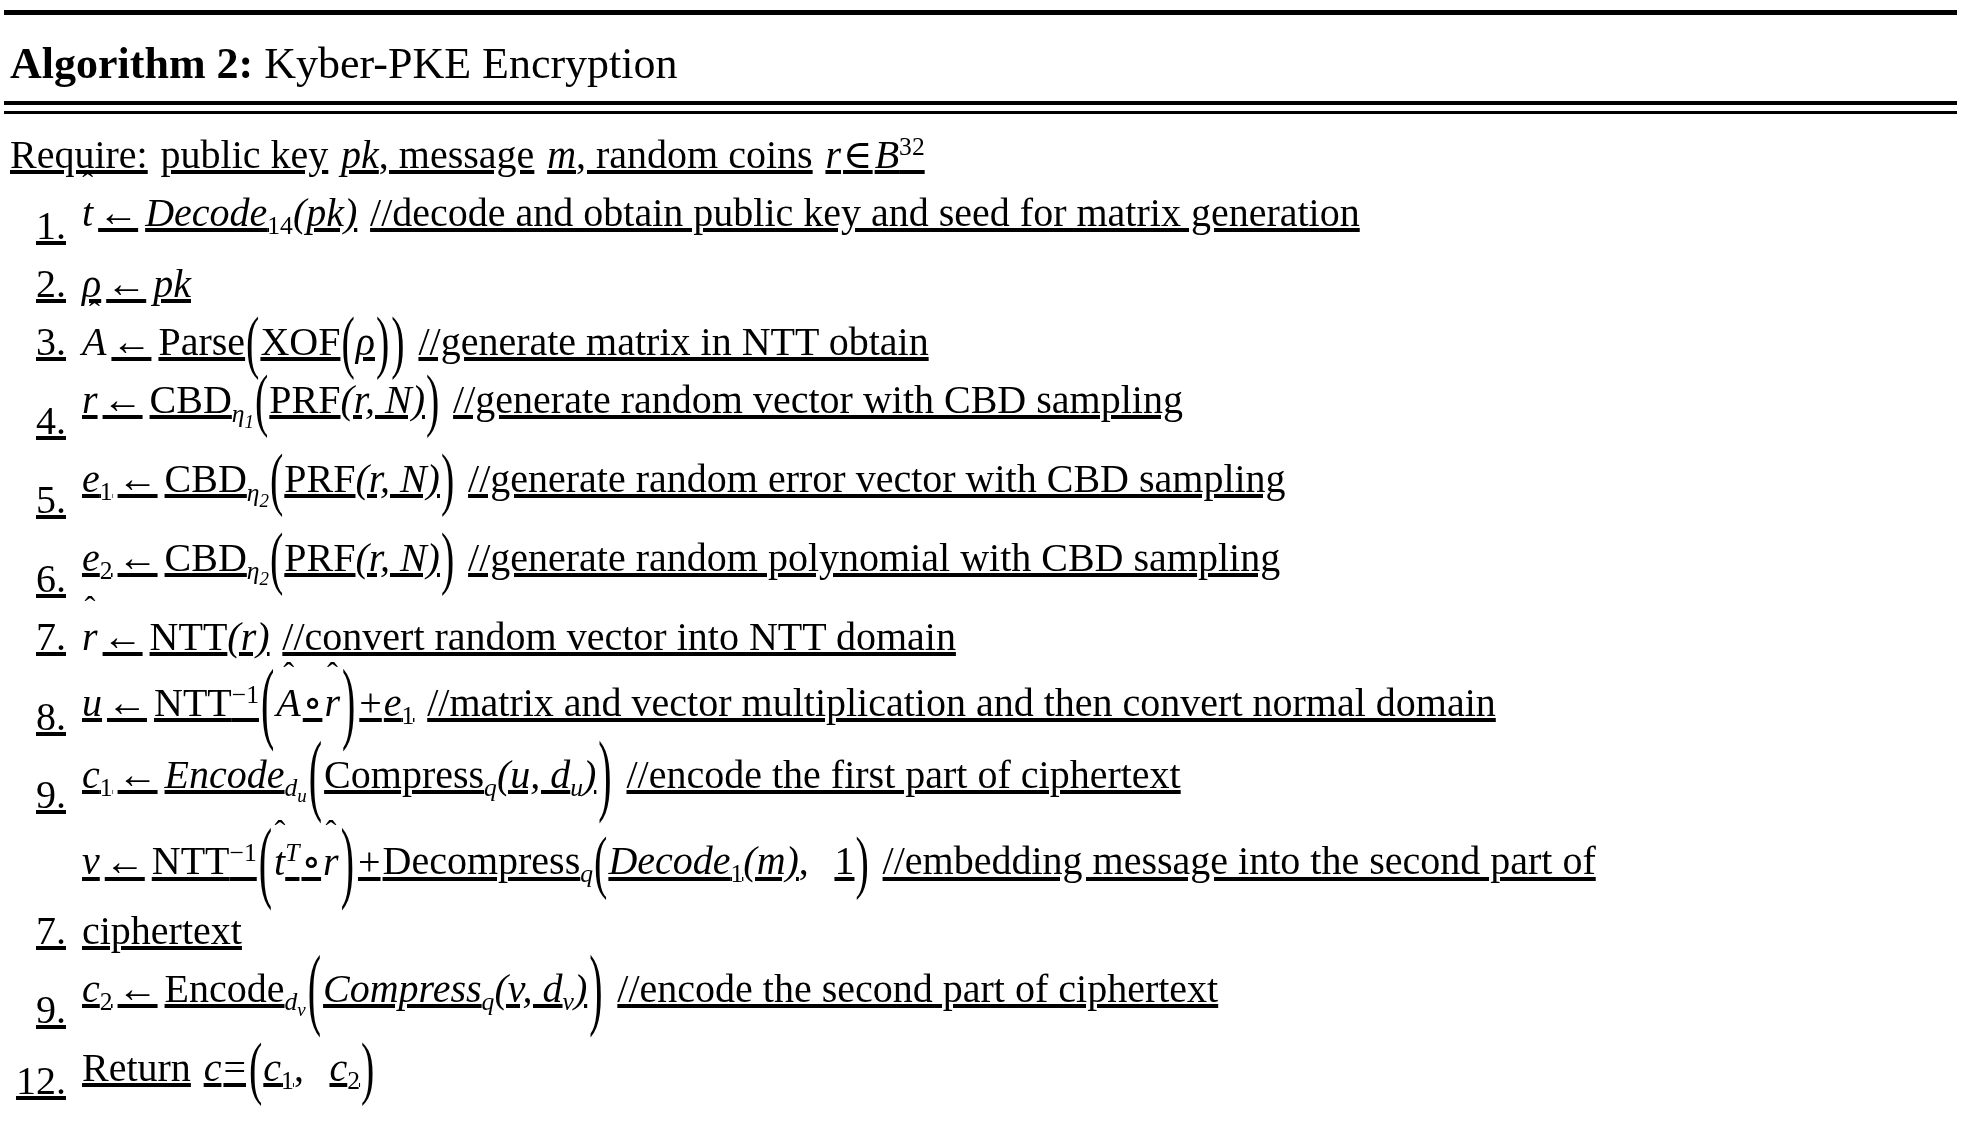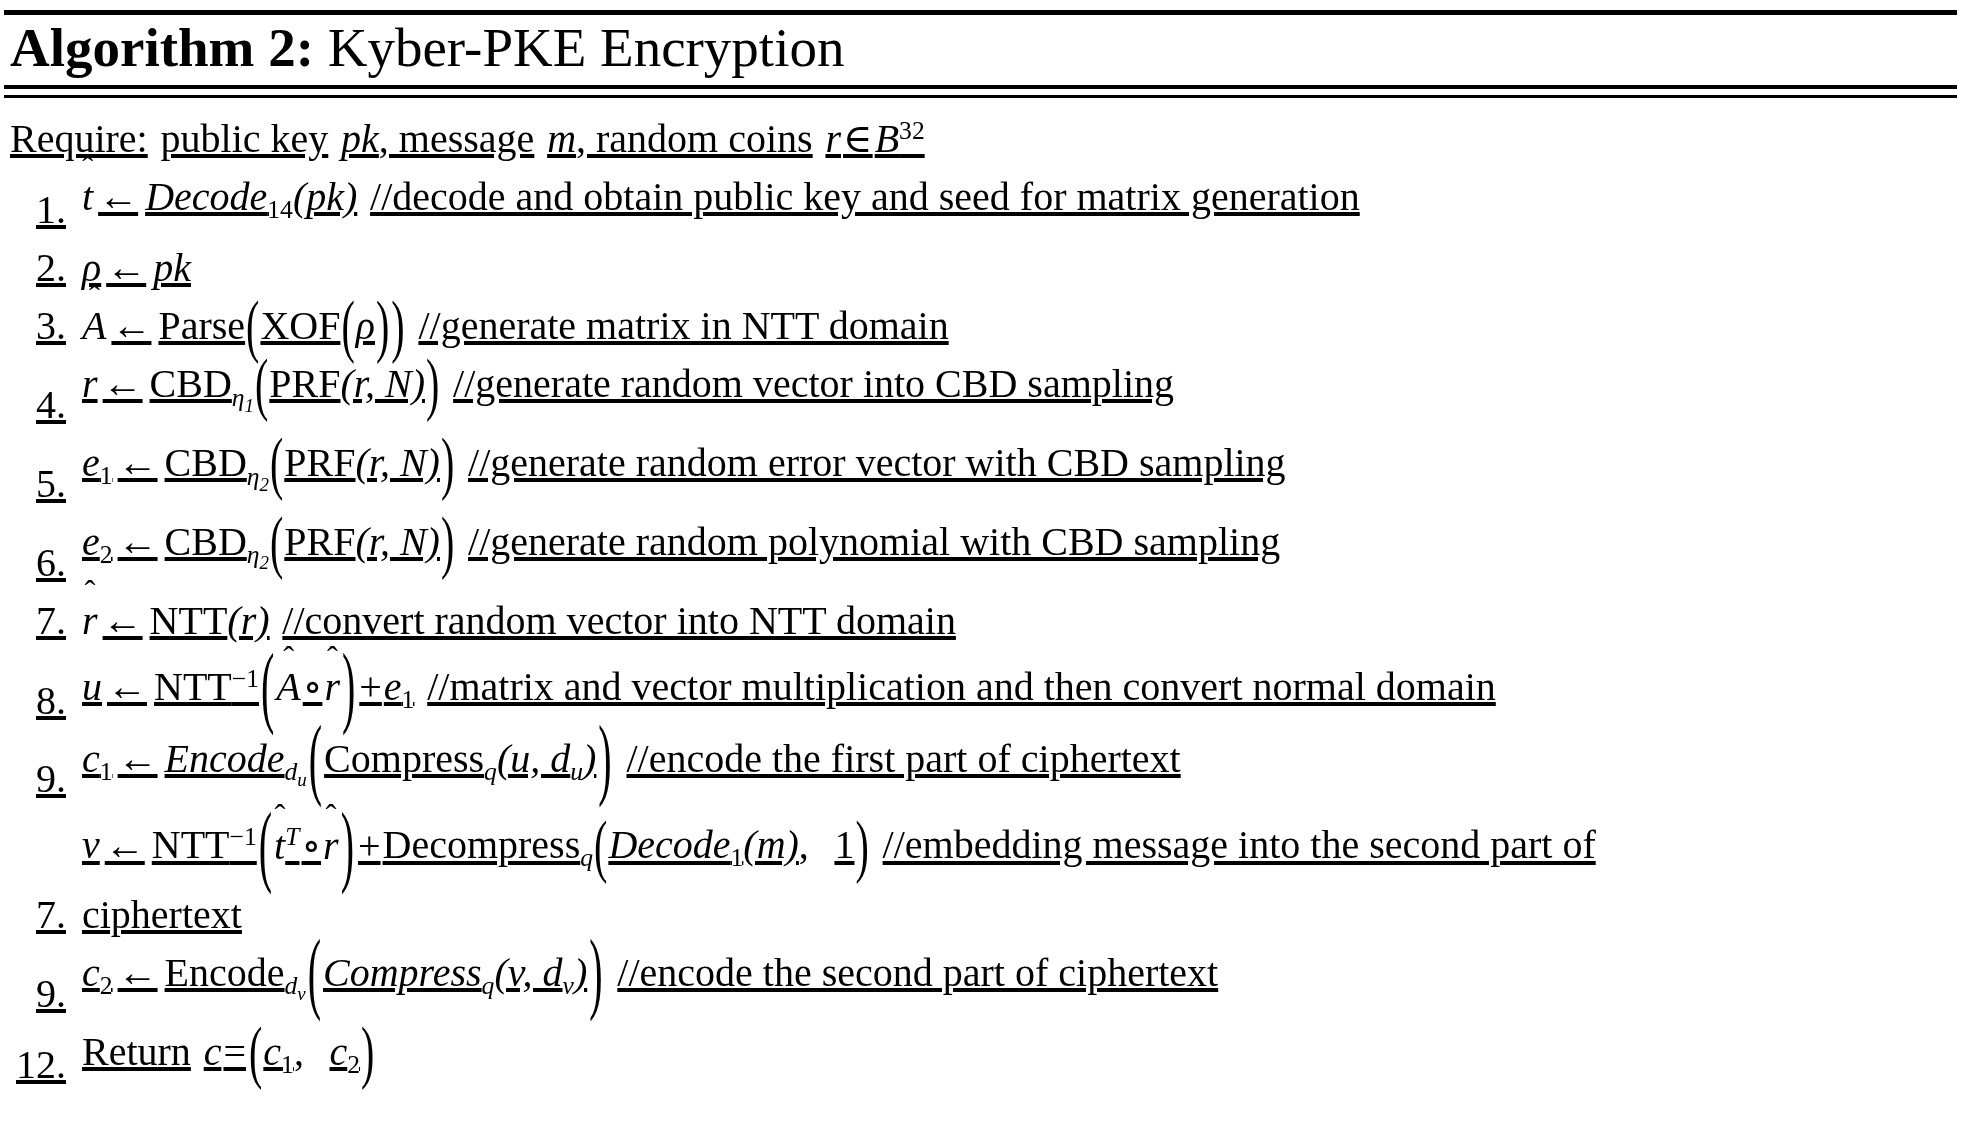--- a/index.html
+++ b/index.html
@@ -31,23 +31,23 @@
   }
   .rule-double {
     height: 6px;
     border-top: 4px solid #000;
     border-bottom: 3px solid #000;
     margin: 6px 0 0 0;
   }
 
   
   .algo-title {
-    font-size: 55px;
+    font-size: 44px;
     line-height: 58px;
-    padding: 4px 0 2px 6px;
+    padding: 20px 0 2px 6px;
     white-space: nowrap;
   }
   .algo-title .kw { font-weight: bold; }
 
   
   .lines {
     padding: 4px 0 0 0;
   }
   .line {
     display: flex;
@@ -164,26 +164,26 @@
       <span class="content"><span class="hat"><span class="hat-mark">ˆ</span><i>t</i></span><span class="arrow">←</span><i>Decode</i><span class="sub-up">14</span><span class="it">(pk)</span><span class="sp"></span><span class="cmt">//decode and obtain public key and seed for matrix generation</span></span>
     </div>
 
     <div class="line">
       <span class="num">2.</span>
       <span class="content"><i>ρ</i><span class="arrow">←</span><i>pk</i></span>
     </div>
 
     <div class="line">
       <span class="num">3.</span>
-      <span class="content"><span class="hat"><span class="hat-mark">ˆ</span><i>A</i></span><span class="arrow">←</span><span class="up">Parse</span><span class="bigparen">(</span><span class="up">XOF</span><span class="bigparen">(</span><i>ρ</i><span class="bigparen">)</span><span class="bigparen">)</span><span class="sp"></span><span class="cmt">//generate matrix in NTT domain</span></span>
+      <span class="content"><span class="hat"><span class="hat-mark">ˆ</span><i>A</i></span><span class="arrow">←</span><span class="up">Parse</span><span class="bigparen">(</span><span class="up">XOF</span><span class="bigparen">(</span><i>ρ</i><span class="bigparen">)</span><span class="bigparen">)</span><span class="sp"></span><span class="cmt">//generate matrix in NTT obtain</span></span>
     </div>
 
     <div class="line">
       <span class="num">4.</span>
-      <span class="content"><i>r</i><span class="arrow">←</span><span class="up">CBD</span><span class="sub"><span>η</span><span class="sub">1</span></span><span class="bigparen">(</span><span class="up">PRF</span><span class="it">(r,  N)</span><span class="bigparen">)</span><span class="sp"></span><span class="cmt">//generate random vector into CBD sampling</span></span>
+      <span class="content"><i>r</i><span class="arrow">←</span><span class="up">CBD</span><span class="sub"><span>η</span><span class="sub">1</span></span><span class="bigparen">(</span><span class="up">PRF</span><span class="it">(r,  N)</span><span class="bigparen">)</span><span class="sp"></span><span class="cmt">//generate random vector with CBD sampling</span></span>
     </div>
 
     <div class="line">
       <span class="num">5.</span>
       <span class="content"><i>e</i><span class="sub-up">1</span><span class="arrow">←</span><span class="up">CBD</span><span class="sub"><span>η</span><span class="sub">2</span></span><span class="bigparen">(</span><span class="up">PRF</span><span class="it">(r,  N)</span><span class="bigparen">)</span><span class="sp"></span><span class="cmt">//generate random error vector with CBD sampling</span></span>
     </div>
 
     <div class="line">
       <span class="num">6.</span>
       <span class="content"><i>e</i><span class="sub-up">2</span><span class="arrow">←</span><span class="up">CBD</span><span class="sub"><span>η</span><span class="sub">2</span></span><span class="bigparen">(</span><span class="up">PRF</span><span class="it">(r,  N)</span><span class="bigparen">)</span><span class="sp"></span><span class="cmt">//generate random polynomial with CBD sampling</span></span>

